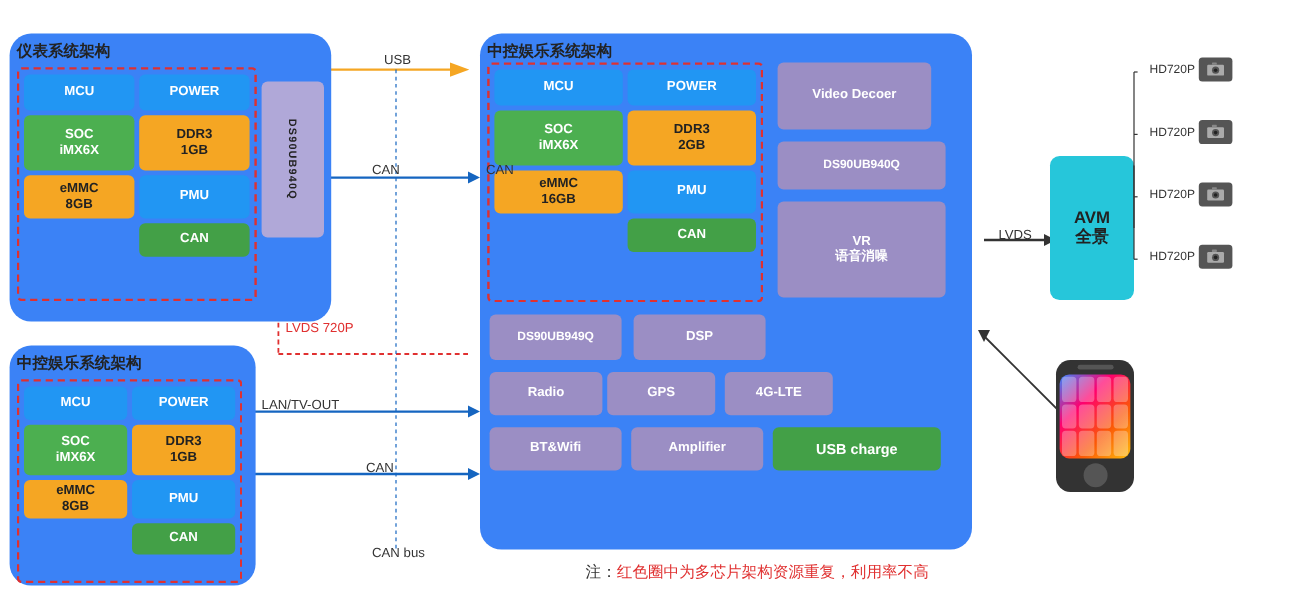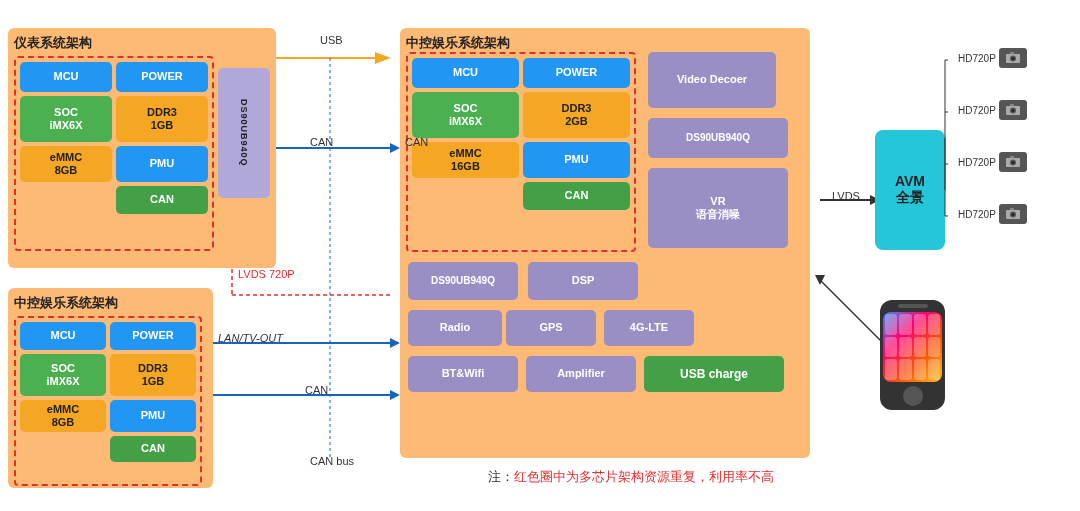--- a/index.html
+++ b/index.html
@@ -15,22 +15,22 @@
 
     .diagram-container {
       position: relative;
       width: 1080px;
       height: 511px;
     }
 
     
     .panel {
       position: absolute;
-      background: #fdba74;
-      border-radius: 6px;
+      background: #3b82f6;
+      border-radius: 18px;
       padding: 6px;
     }
 
     .panel-title {
       font-size: 13px;
       font-weight: bold;
       color: #222;
       margin-bottom: 4px;
     }
 
@@ -388,26 +388,26 @@
       <div class="app-icon"></div>
       <div class="app-icon"></div>
       <div class="app-icon"></div>
       <div class="app-icon"></div>
       <div class="app-icon"></div>
       <div class="app-icon"></div>
     </div>
     <div style="width:20px;height:20px;background:#555;border-radius:50%;margin-top:4px;"></div>
   </div>
 
-  <div class="line-label" style="left:320px; top:34px;">USB</div>
+  <div class="line-label" style="left:320px; top:44px;">USB</div>
   <div class="line-label" style="left:310px; top:136px;">CAN</div>
   <div class="line-label" style="left:405px; top:136px;">CAN</div>
   <div class="line-label" style="left:238px; top:268px; color:#e03030;">LVDS 720P</div>
   <div class="line-label" style="left:832px; top:190px;">LVDS</div>
-  <div class="line-label" style="left:218px; top:332px;font-style:italic;">LAN/TV-OUT</div>
+  <div class="line-label" style="left:218px; top:332px;">LAN/TV-OUT</div>
   <div class="line-label" style="left:305px; top:384px;">CAN</div>
   <div class="line-label" style="left:310px; top:455px;">CAN bus</div>
 
   <div class="note-text" style="left:444px; top:468px;margin-left:44px;">
     <span>注：</span><span class="note-red">红色圈中为多芯片架构资源重复，利用率不高</span>
   </div>
 
 </div>
 
 </body></html>

